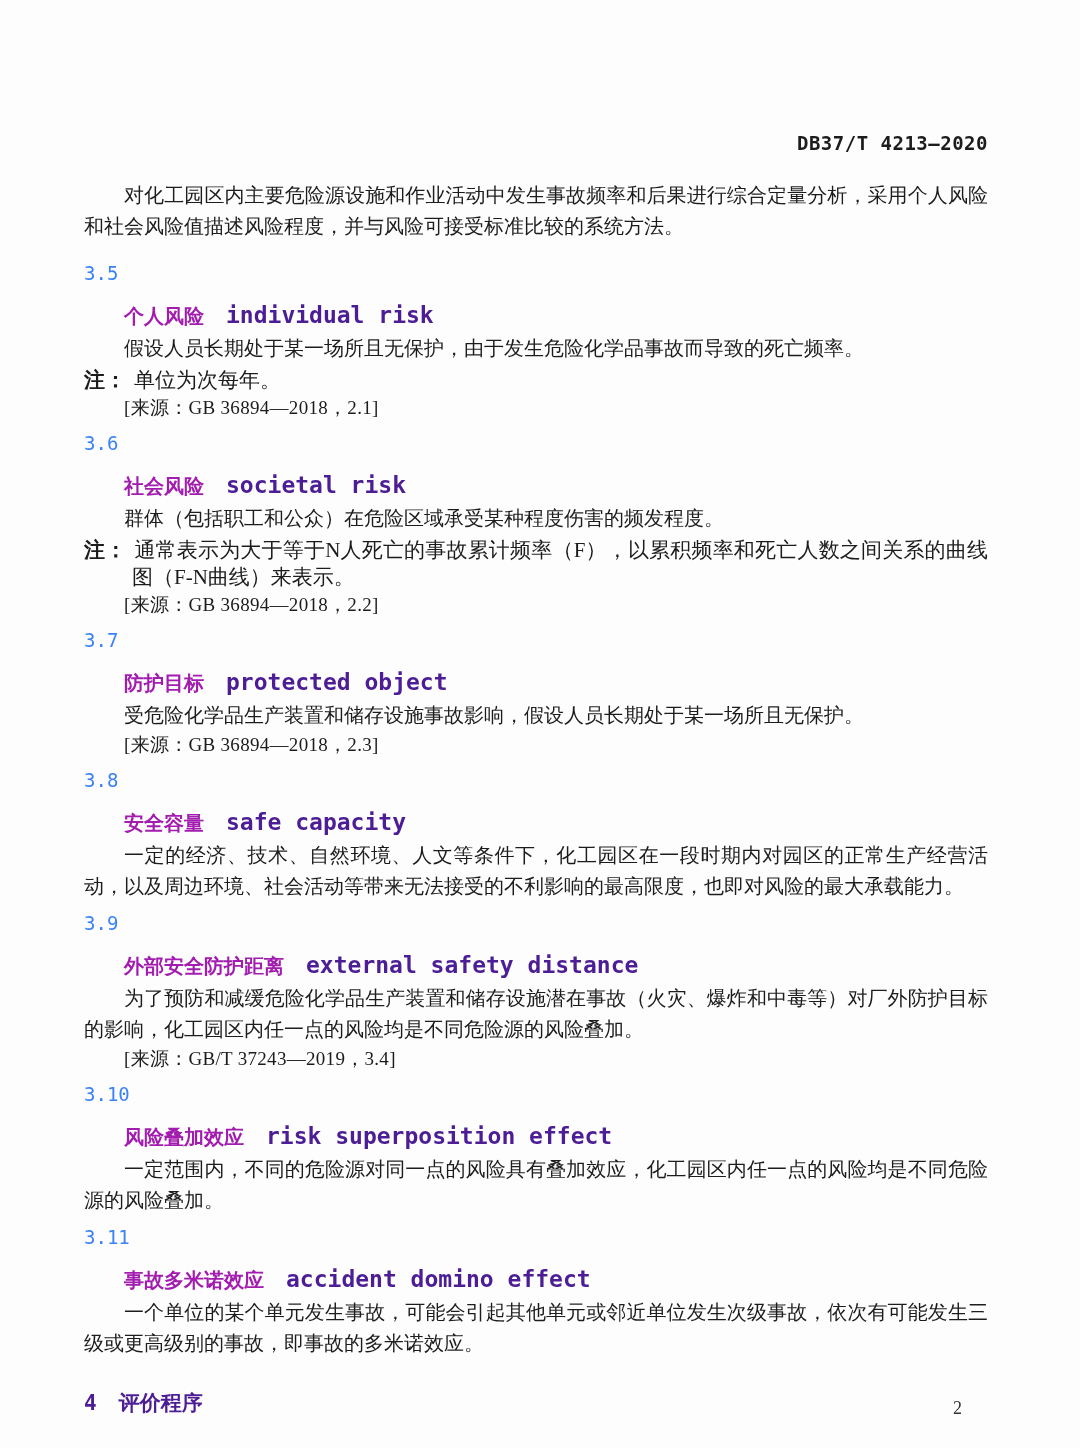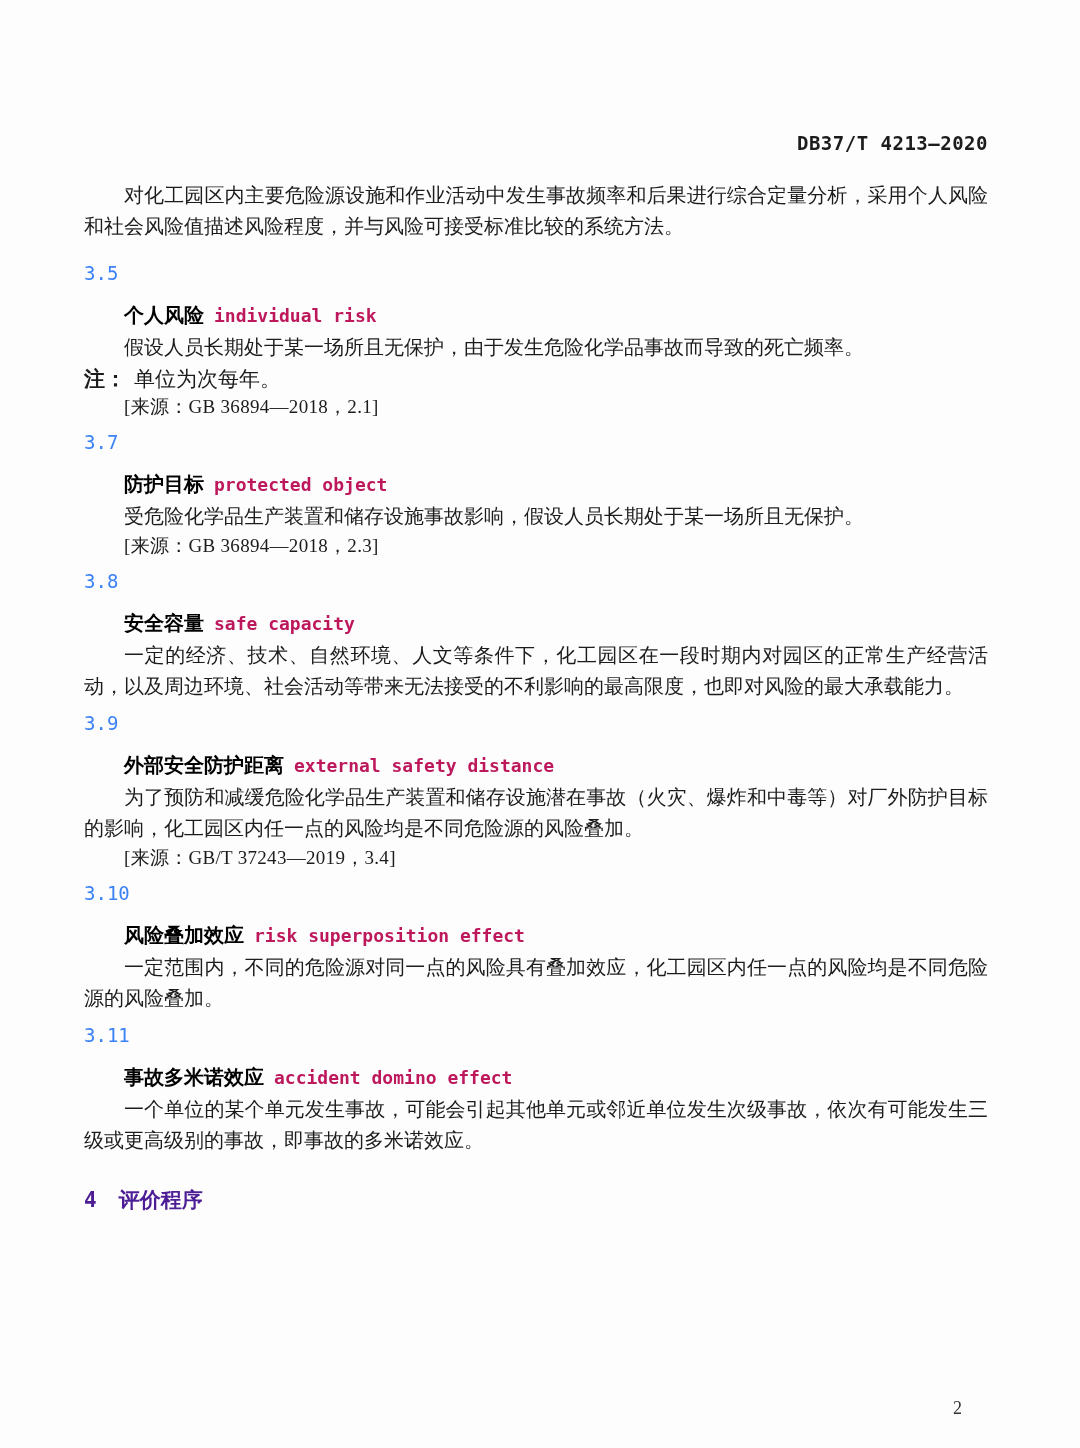--- a/index.html
+++ b/index.html
@@ -44,32 +44,32 @@
     margin-bottom: 18px;
     color: #3b82f6;
   }
   .term-line {
     padding-left: 40px;
     line-height: 26px;
     margin-bottom: 2px;
     white-space: nowrap;
   }
   .term-cn {
-    font-family: Liberation Serif, serif;
+    font-family: Liberation Mono, monospace;
     font-weight: 700;
     font-size: 20px;
-    color: #000000;
+    color: #a21caf;
     margin-top: 40px;
   }
   .term-en {
     font-family: "DejaVu Sans Mono", "Liberation Mono", monospace;
-    font-size: 18px;
+    font-size: 23px;
     font-weight: 600;
-    margin-left: 6px;
-    color: #be185d;
+    margin-left: 18px;
+    color: #4c1d95;
   }
   .definition {
     font-size: 20px;
     line-height: 31px;
     text-indent: 2em;
     text-align: justify;
   }
   .note {
     font-size: 21px;
     line-height: 27px;
@@ -124,20 +124,30 @@
     <div class="section-number">3.5</div>
     <div class="term-line">
       <span class="term-cn">个人风险</span>
       <span class="term-en">individual risk</span>
     </div>
     <div class="definition">假设人员长期处于某一场所且无保护，由于发生危险化学品事故而导致的死亡频率。</div>
     <div class="note"><span class="note-label">注：</span><span>单位为次每年。</span></div>
     <div class="source">[来源：GB 36894—2018，2.1]</div>
   </div>
 
+  <div class="term-section">
+    <div class="section-number">3.6</div>
+    <div class="term-line">
+      <span class="term-cn">社会风险</span>
+      <span class="term-en">societal risk</span>
+    </div>
+    <div class="definition">群体（包括职工和公众）在危险区域承受某种程度伤害的频发程度。</div>
+    <div class="note"><span class="note-label">注：</span><span>通常表示为大于等于N人死亡的事故累计频率（F），以累积频率和死亡人数之间关系的曲线图（F-N曲线）来表示。</span></div>
+    <div class="source">[来源：GB 36894—2018，2.2]</div>
+  </div>
 
   <div class="term-section">
     <div class="section-number">3.7</div>
     <div class="term-line">
       <span class="term-cn">防护目标</span>
       <span class="term-en">protected object</span>
     </div>
     <div class="definition">受危险化学品生产装置和储存设施事故影响，假设人员长期处于某一场所且无保护。</div>
     <div class="source">[来源：GB 36894—2018，2.3]</div>
   </div>

